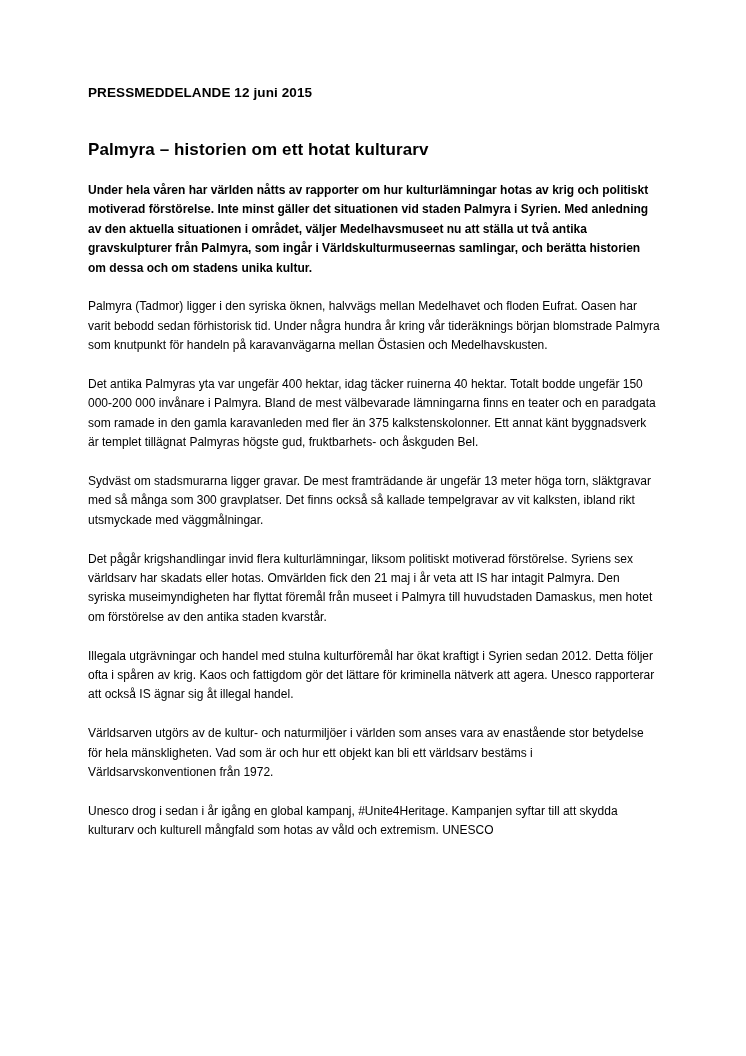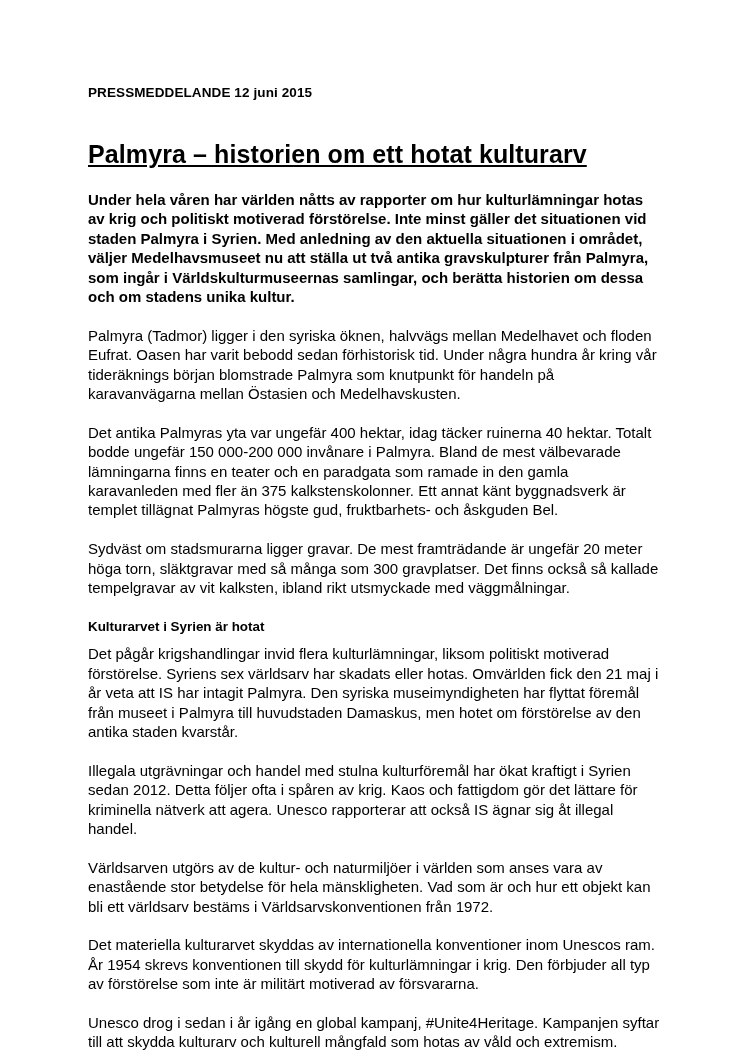--- a/index.html
+++ b/index.html
@@ -17,28 +17,27 @@
     font-family: "Liberation Sans", "DejaVu Sans", sans-serif;
     color: #000000;
   }
   .kicker {
     font-size: 13.5px;
     font-weight: bold;
     letter-spacing: 0.1px;
     margin: 0 0 40px 0;
   }
   .doc-title {
-    font-size: 25px;
+    font-size: 17px;
     font-weight: bold;
     margin: 0 0 21px 0;
     letter-spacing: 0.1px;
-    text-decoration: underline;
   }
   p.body-text {
-    font-size: 15px;
+    font-size: 12px;
     line-height: 19.4px;
     margin: 0 0 19.4px 0;
   }
   p.lead {
     font-weight: bold;
   }
   .section-heading {
     font-size: 13.4px;
     font-weight: bold;
     line-height: 19.4px;
@@ -56,27 +55,25 @@
   <div class="kicker">PRESSMEDDELANDE 12 juni 2015</div>
 
   <h1 class="doc-title">Palmyra – historien om ett hotat kulturarv</h1>
 
   <p class="body-text lead">Under hela våren har världen nåtts av rapporter om hur kulturlämningar hotas av krig och politiskt motiverad förstörelse. Inte minst gäller det situationen vid staden Palmyra i Syrien. Med anledning av den aktuella situationen i området, väljer Medelhavsmuseet nu att ställa ut två antika gravskulpturer från Palmyra, som ingår i Världskulturmuseernas samlingar, och berätta historien om dessa och om stadens unika kultur.</p>
 
   <p class="body-text">Palmyra (Tadmor) ligger i den syriska öknen, halvvägs mellan Medelhavet och floden Eufrat. Oasen har varit bebodd sedan förhistorisk tid. Under några hundra år kring vår tideräknings början blomstrade Palmyra som knutpunkt för handeln på karavanvägarna mellan Östasien och Medelhavskusten.</p>
 
   <p class="body-text">Det antika Palmyras yta var ungefär 400 hektar, idag täcker ruinerna 40 hektar. Totalt bodde ungefär 150 000-200 000 invånare i Palmyra. Bland de mest välbevarade lämningarna finns en teater och en paradgata som ramade in den gamla karavanleden med fler än 375 kalkstenskolonner. Ett annat känt byggnadsverk är templet tillägnat Palmyras högste gud, fruktbarhets- och åskguden Bel.</p>
 
-  <p class="body-text">Sydväst om stadsmurarna ligger gravar. De mest framträdande är ungefär 20 meter höga torn, släktgravar med så många som 300 gravplatser. Det finns också så kallade tempelgravar av vit kalksten, ibland rikt utsmyckade med väggmålningar.</p>
+  <p class="body-text">Sydväst om stadsmurarna ligger gravar. De mest framträdande är ungefär 13 meter höga torn, släktgravar med så många som 300 gravplatser. Det finns också så kallade tempelgravar av vit kalksten, ibland rikt utsmyckade med väggmålningar.</p>
 
-  <div class="section-heading">Kulturarvet i Syrien är hotat</div>
 
   <p class="body-text after-heading">Det pågår krigshandlingar invid flera kulturlämningar, liksom politiskt motiverad förstörelse. Syriens sex världsarv har skadats eller hotas. Omvärlden fick den 21 maj i år veta att IS har intagit Palmyra. Den syriska museimyndigheten har flyttat föremål från museet i Palmyra till huvudstaden Damaskus, men hotet om förstörelse av den antika staden kvarstår.</p>
 
   <p class="body-text">Illegala utgrävningar och handel med stulna kulturföremål har ökat kraftigt i Syrien sedan 2012. Detta följer ofta i spåren av krig. Kaos och fattigdom gör det lättare för kriminella nätverk att agera. Unesco rapporterar att också IS ägnar sig åt illegal handel.</p>
 
   <p class="body-text">Världsarven utgörs av de kultur- och naturmiljöer i världen som anses vara av enastående stor betydelse för hela mänskligheten. Vad som är och hur ett objekt kan bli ett världsarv bestäms i Världsarvskonventionen från 1972.</p>
 
-  <p class="body-text">Det materiella kulturarvet skyddas av internationella konventioner inom Unescos ram. År 1954 skrevs konventionen till skydd för kulturlämningar i krig. Den förbjuder all typ av förstörelse som inte är militärt motiverad av försvararna.</p>
 
   <p class="body-text">Unesco drog i sedan i år igång en global kampanj, #Unite4Heritage. Kampanjen syftar till att skydda kulturarv och kulturell mångfald som hotas av våld och extremism. UNESCO</p>
 
 </div>
 
 </body></html>

